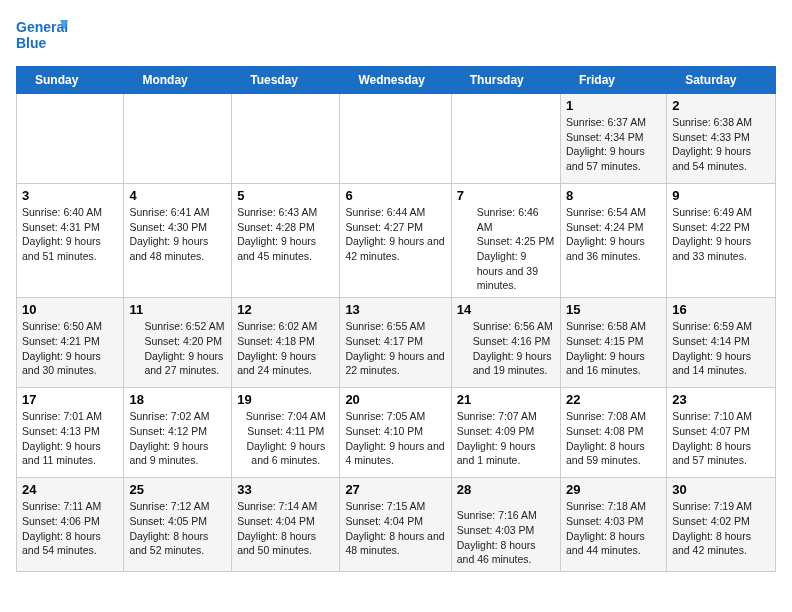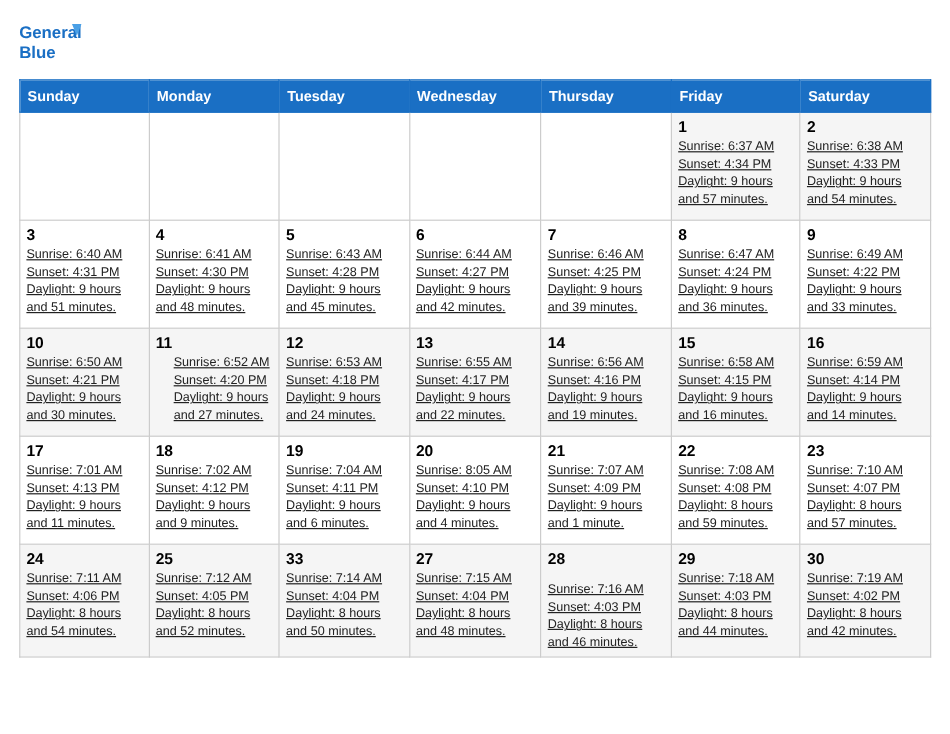--- a/index.html
+++ b/index.html
@@ -34,21 +34,21 @@
     }
     table {
       width: 100%;
       border-collapse: collapse;
       font-size: 11px;
     }
     thead tr th {
       background: #1a6fc4;
       color: #fff;
       text-align: left;
-      padding: 6px 6px;
+      padding: 6px 18px;
       font-size: 12px;
       font-weight: bold;
       border: 1px solid #1a6fc4;
     }
     tbody tr td {
       vertical-align: top;
       border: 1px solid #ccc;
       padding: 4px 5px;
       min-height: 80px;
       height: 90px;
@@ -59,21 +59,20 @@
     .day-number {
       font-weight: bold;
       font-size: 13px;
       display: block;
       margin-bottom: 2px;
     }
     .day-info {
       font-size: 10.5px;
       color: #222;
       line-height: 1.4;
-      text-decoration: underline;
     }
     .empty { background: #fff !important; }
   </style>
 </head>
 <body>
 
 <div class="header">
   <div class="logo">
   <svg width="52" height="38" viewBox="0 0 52 38">
     <text x="0" y="16" font-size="14" font-weight="bold" font-family="Arial" fill="#1a6fc4">General</text>
@@ -139,27 +138,27 @@
 Daylight: 9 hours and 45 minutes.</div>
         </td>
         <td>
           <span class="day-number">6</span>
           <div class="day-info" style="white-space: pre-line;">Sunrise: 6:44 AM
 Sunset: 4:27 PM
 Daylight: 9 hours and 42 minutes.</div>
         </td>
         <td>
           <span class="day-number">7</span>
-          <div class="day-info" style="white-space: pre-line;">Sunrise: 6:46 AM
+          <div class="day-info" style="white-space: pre-line; margin-left: 20px;">Sunrise: 6:46 AM
 Sunset: 4:25 PM
 Daylight: 9 hours and 39 minutes.</div>
         </td>
         <td>
           <span class="day-number">8</span>
-          <div class="day-info" style="white-space: pre-line;">Sunrise: 6:47 AM
+          <div class="day-info" style="white-space: pre-line;">Sunrise: 6:54 AM
 Sunset: 4:24 PM
 Daylight: 9 hours and 36 minutes.</div>
         </td>
         <td>
           <span class="day-number">9</span>
           <div class="day-info" style="white-space: pre-line;">Sunrise: 6:49 AM
 Sunset: 4:22 PM
 Daylight: 9 hours and 33 minutes.</div>
         </td>
       </tr>
@@ -171,33 +170,33 @@
 Daylight: 9 hours and 30 minutes.</div>
         </td>
         <td>
           <span class="day-number">11</span>
           <div class="day-info" style="white-space: pre-line; margin-left: 15px;">Sunrise: 6:52 AM
 Sunset: 4:20 PM
 Daylight: 9 hours and 27 minutes.</div>
         </td>
         <td>
           <span class="day-number">12</span>
-          <div class="day-info" style="white-space: pre-line;">Sunrise: 6:53 AM
+          <div class="day-info" style="white-space: pre-line;">Sunrise: 6:02 AM
 Sunset: 4:18 PM
 Daylight: 9 hours and 24 minutes.</div>
         </td>
         <td>
           <span class="day-number">13</span>
           <div class="day-info" style="white-space: pre-line;">Sunrise: 6:55 AM
 Sunset: 4:17 PM
 Daylight: 9 hours and 22 minutes.</div>
         </td>
         <td>
           <span class="day-number">14</span>
-          <div class="day-info" style="white-space: pre-line;">Sunrise: 6:56 AM
+          <div class="day-info" style="white-space: pre-line; margin-left: 16px;">Sunrise: 6:56 AM
 Sunset: 4:16 PM
 Daylight: 9 hours and 19 minutes.</div>
         </td>
         <td>
           <span class="day-number">15</span>
           <div class="day-info" style="white-space: pre-line;">Sunrise: 6:58 AM
 Sunset: 4:15 PM
 Daylight: 9 hours and 16 minutes.</div>
         </td>
         <td>
@@ -215,27 +214,27 @@
 Daylight: 9 hours and 11 minutes.</div>
         </td>
         <td>
           <span class="day-number">18</span>
           <div class="day-info" style="white-space: pre-line;">Sunrise: 7:02 AM
 Sunset: 4:12 PM
 Daylight: 9 hours and 9 minutes.</div>
         </td>
         <td>
           <span class="day-number">19</span>
-          <div class="day-info" style="white-space: pre-line;">Sunrise: 7:04 AM
+          <div class="day-info" style="white-space: pre-line; text-align: center;">Sunrise: 7:04 AM
 Sunset: 4:11 PM
 Daylight: 9 hours and 6 minutes.</div>
         </td>
         <td>
           <span class="day-number">20</span>
-          <div class="day-info" style="white-space: pre-line;">Sunrise: 8:05 AM
+          <div class="day-info" style="white-space: pre-line;">Sunrise: 7:05 AM
 Sunset: 4:10 PM
 Daylight: 9 hours and 4 minutes.</div>
         </td>
         <td>
           <span class="day-number">21</span>
           <div class="day-info" style="white-space: pre-line;">Sunrise: 7:07 AM
 Sunset: 4:09 PM
 Daylight: 9 hours and 1 minute.</div>
         </td>
         <td>

